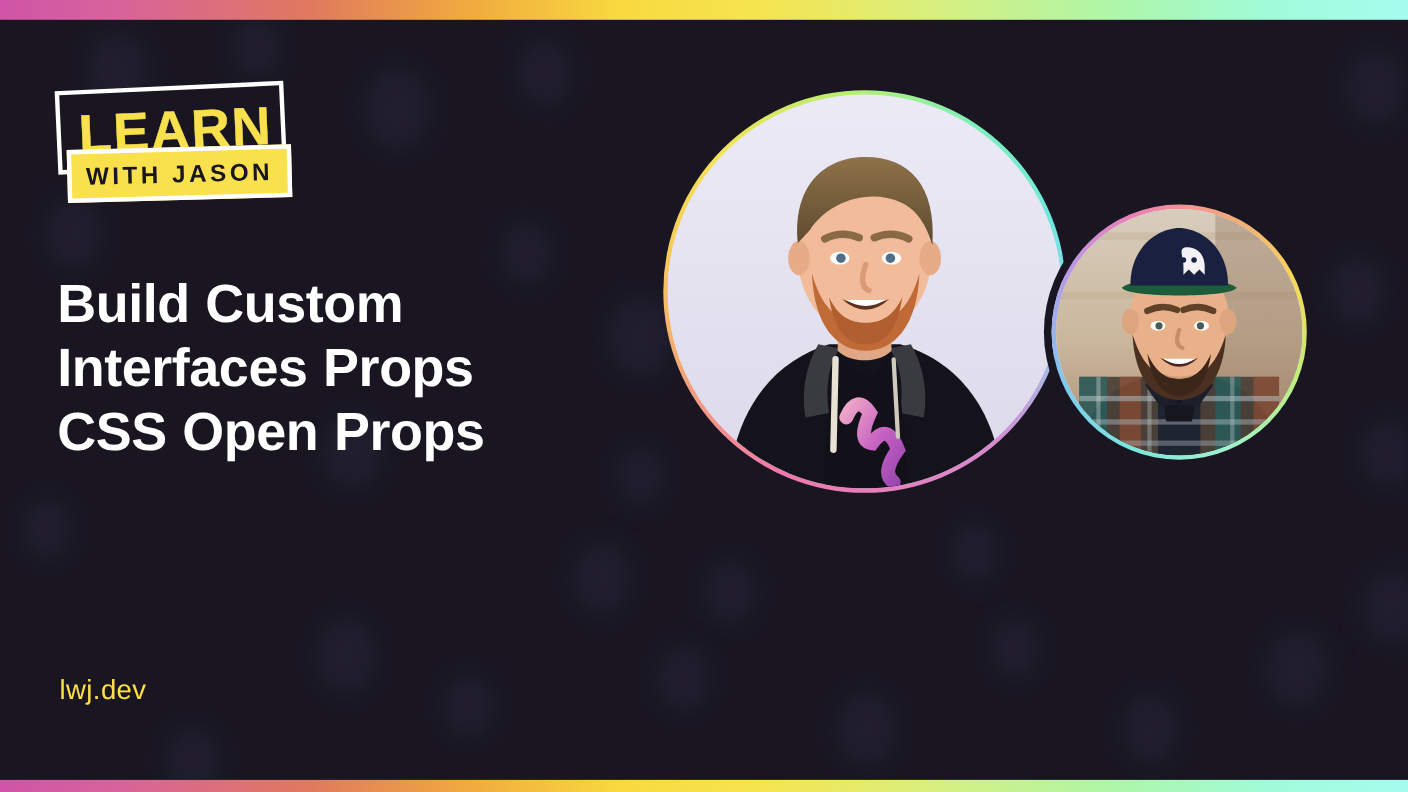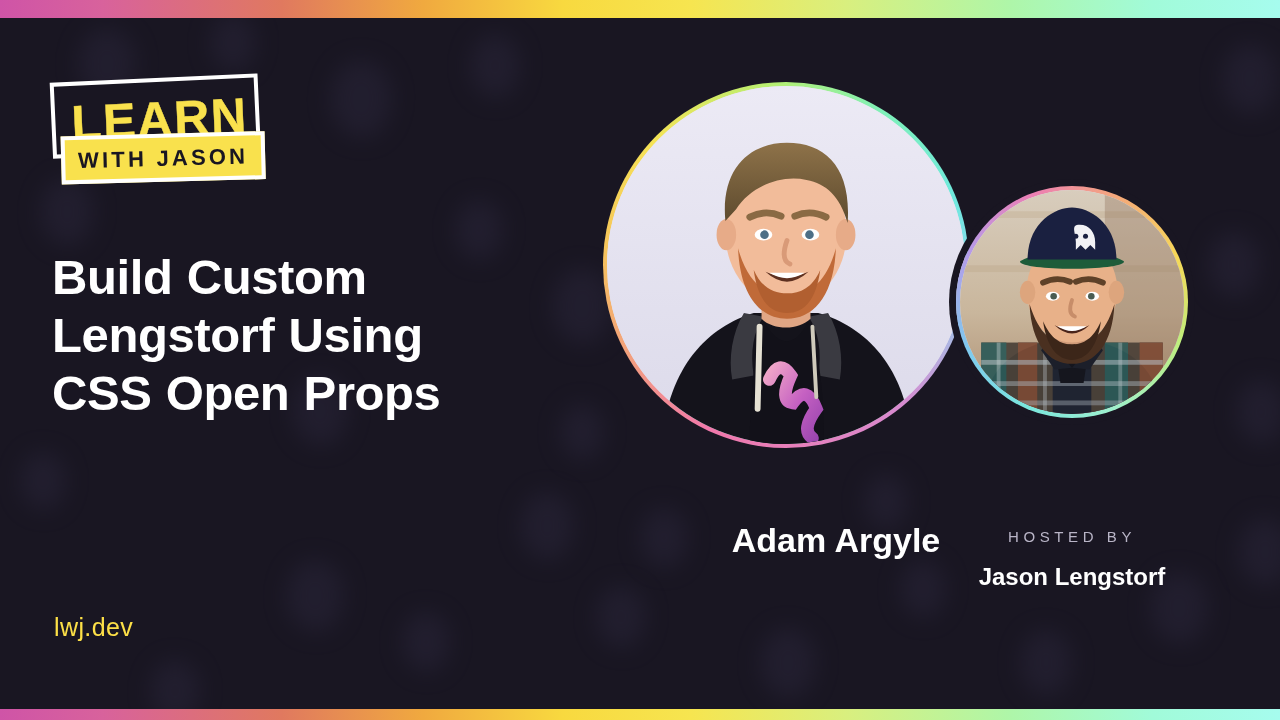--- a/index.html
+++ b/index.html
@@ -251,21 +251,21 @@
 
     <div class="logo">
       <div class="logo-outline">
         <div class="logo-learn">LEARN</div>
       </div>
       <div class="logo-band">
         <div class="logo-with">WITH JASON</div>
       </div>
     </div>
 
-    <h1 class="title">Build Custom Lengstorf Using CSS Open Props</h1>
+    <h1 class="title">Build Custom Interfaces Props CSS Open Props</h1>
 
     <div class="site-url">lwj.dev</div>
   </div>
 
   <div class="people">
 
     <div class="avatar avatar-guest">
       <div class="avatar-inner">
         <svg viewBox="0 0 366 366" preserveAspectRatio="xMidYMid slice">
           <defs>
@@ -390,23 +390,18 @@
 
           <path d="M72 118 C74 160 92 180 116 180 C140 180 158 160 160 118 C150 150 136 160 116 160 C96 160 82 150 72 118 Z" fill="#4a3020"></path>
           <path d="M86 136 C90 164 102 176 116 176 C130 176 142 164 146 136 C138 154 128 160 116 160 C104 160 94 154 86 136 Z" fill="#3c2619"></path>
 
           <path d="M98 140 q18 17 36 0 q-18 9 -36 0 Z" fill="#4a241a"></path>
           <path d="M101 141 q15 10 30 0 Z" fill="#ffffff"></path>
         </svg>
       </div>
     </div>
 
-    <div class="guest-name">Adam Argyle</div>
-
-    <div class="host-block">
-      <div class="hosted-by">HOSTED BY</div>
-      <div class="host-name">Jason Lengstorf</div>
-    </div>
+
   </div>
 
   <div class="bar bar-bottom"></div>
 
 </div>
 
 </body></html>

